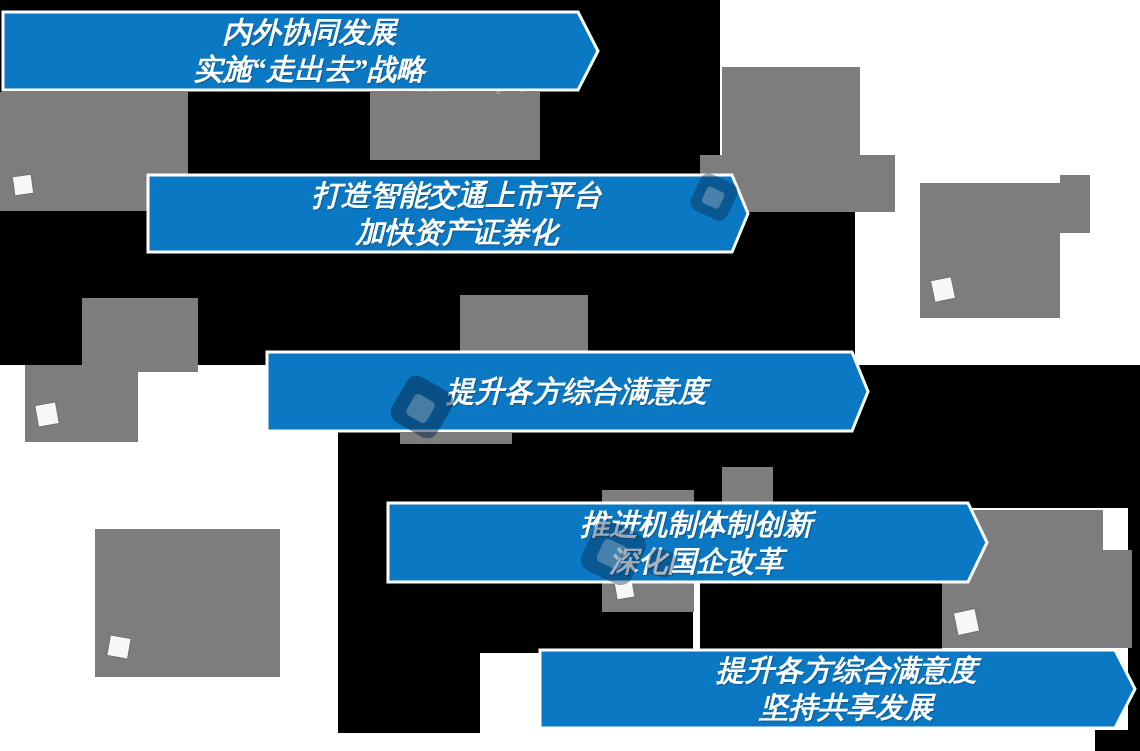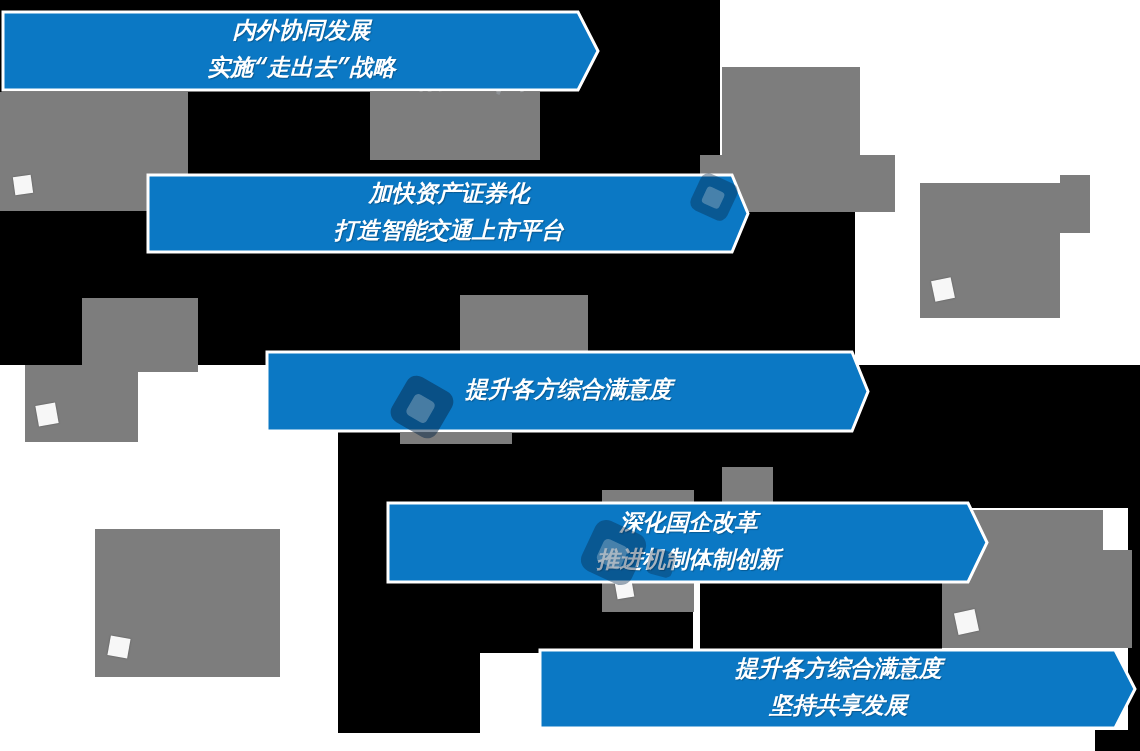--- a/index.html
+++ b/index.html
@@ -7,24 +7,24 @@
     position:relative;width:1140px;height:751px;overflow:hidden;
     background:#ffffff;
     font-family:"DejaVu Sans","Liberation Sans",sans-serif;
   }
   .blk{position:absolute;background:#000000;}
   .gry{position:absolute;background:#7d7d7d;}
   .sq{position:absolute;background:#f7f7f7;box-shadow:0 0 2px rgba(0,0,0,.35);}
   .banner{position:absolute;}
   .banner svg{display:block;}
   .banner .txt{
-    position:absolute;left:0;top:0;width:100%;height:100%;
+    position:absolute;left:8px;top:0;width:100%;height:100%;
     display:flex;flex-direction:column;justify-content:center;align-items:center;
-    color:#ffffff;font-family:Liberation Mono, monospace;
-    font-style:italic;font-weight:bold;font-size:23px;line-height:37px;
+    color:#ffffff;font-family:Liberation Serif, serif;
+    font-style:italic;font-weight:bold;font-size:29px;line-height:37px;
     text-shadow:1px 1px 1px rgba(0,0,0,.25);
     pointer-events:none;white-space:nowrap;
   }
   .wm-glyph{
     position:absolute;font-family:"DejaVu Serif","Liberation Serif",serif;
     font-weight:bold;pointer-events:none;
   }
   .wm-logo{position:absolute;border-radius:22%;pointer-events:none;}
   .wm-logo .inner{
     position:absolute;left:26%;top:30%;width:46%;height:46%;
@@ -79,22 +79,22 @@
       <span>内外协同发展</span>
       <span>实施“走出去”战略</span>
     </div>
   </div>
 
   <div class="banner" style="left:146px;top:172px;width:606px;height:83px;">
     <svg width="606" height="83" viewBox="0 0 606 83">
       <polygon points="2,3 586,3 602,41.5 586,80 2,80" fill="#0b78c4" stroke="#ffffff" stroke-width="3"></polygon>
     </svg>
     <div class="txt">
+      <span>打造智能交通上市平台</span>
       <span>加快资产证券化</span>
-      <span>打造智能交通上市平台</span>
     </div>
     <div class="wm-logo" style="left:548px;top:5px;width:40px;height:40px;background:rgba(8,40,72,0.40);transform:rotate(25deg);">
       <div class="inner"></div>
     </div>
   </div>
 
   <div class="banner" style="left:265px;top:349px;width:607px;height:85px;">
     <svg width="607" height="85" viewBox="0 0 607 85">
       <polygon points="2,3 587,3 603,42.5 587,82 2,82" fill="#0b78c4" stroke="#ffffff" stroke-width="3"></polygon>
     </svg>
@@ -104,22 +104,22 @@
     <div class="wm-logo" style="left:131px;top:32px;width:52px;height:52px;background:rgba(8,40,72,0.50);transform:rotate(30deg);">
       <div class="inner"></div>
     </div>
   </div>
 
   <div class="banner" style="left:386px;top:500px;width:605px;height:85px;">
     <svg width="605" height="85" viewBox="0 0 605 85">
       <polygon points="2,3 582,3 601,42.5 582,82 2,82" fill="#0b78c4" stroke="#ffffff" stroke-width="3"></polygon>
     </svg>
     <div class="txt">
+      <span>推进机制体制创新</span>
       <span>深化国企改革</span>
-      <span>推进机制体制创新</span>
     </div>
     <div class="wm-logo" style="left:200px;top:25px;width:55px;height:55px;background:rgba(8,40,72,0.40);transform:rotate(25deg);">
       <div class="inner"></div>
     </div>
     <div class="wm-logo" style="left:262px;top:50px;width:26px;height:26px;background:rgba(8,40,72,0.35);transform:rotate(15deg);">
     </div>
   </div>
 
   <div class="banner" style="left:538px;top:647px;width:601px;height:84px;">
     <svg width="601" height="84" viewBox="0 0 601 84">

